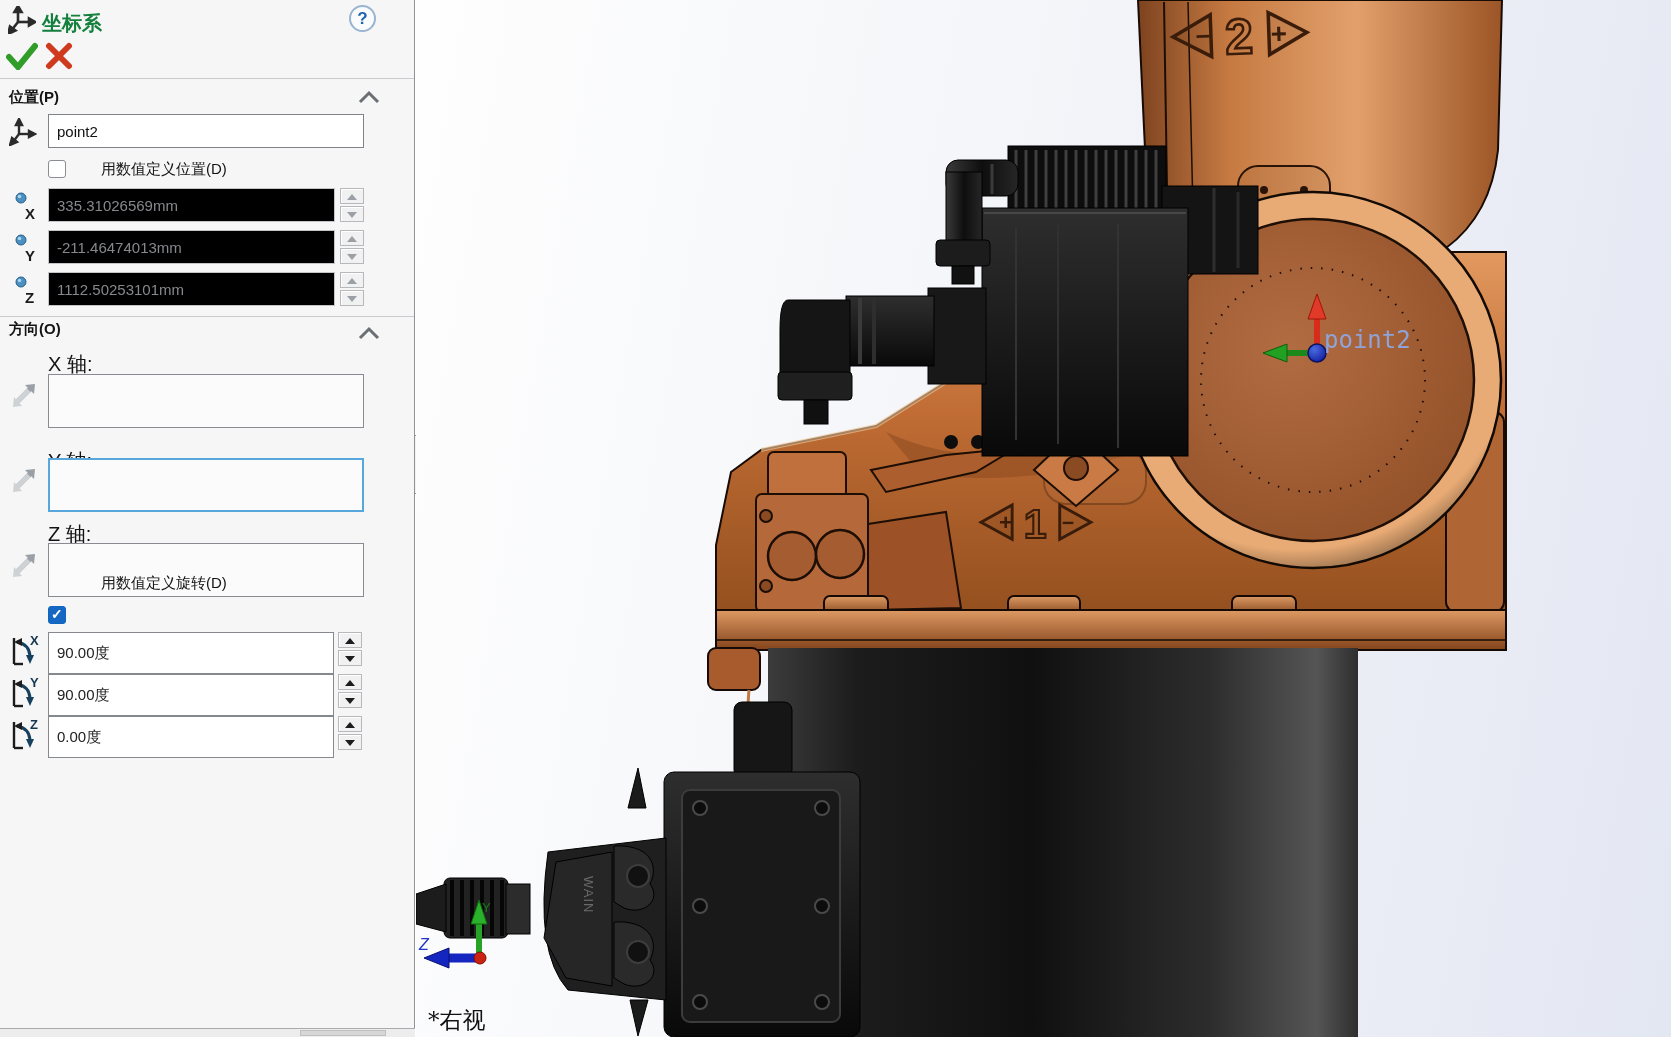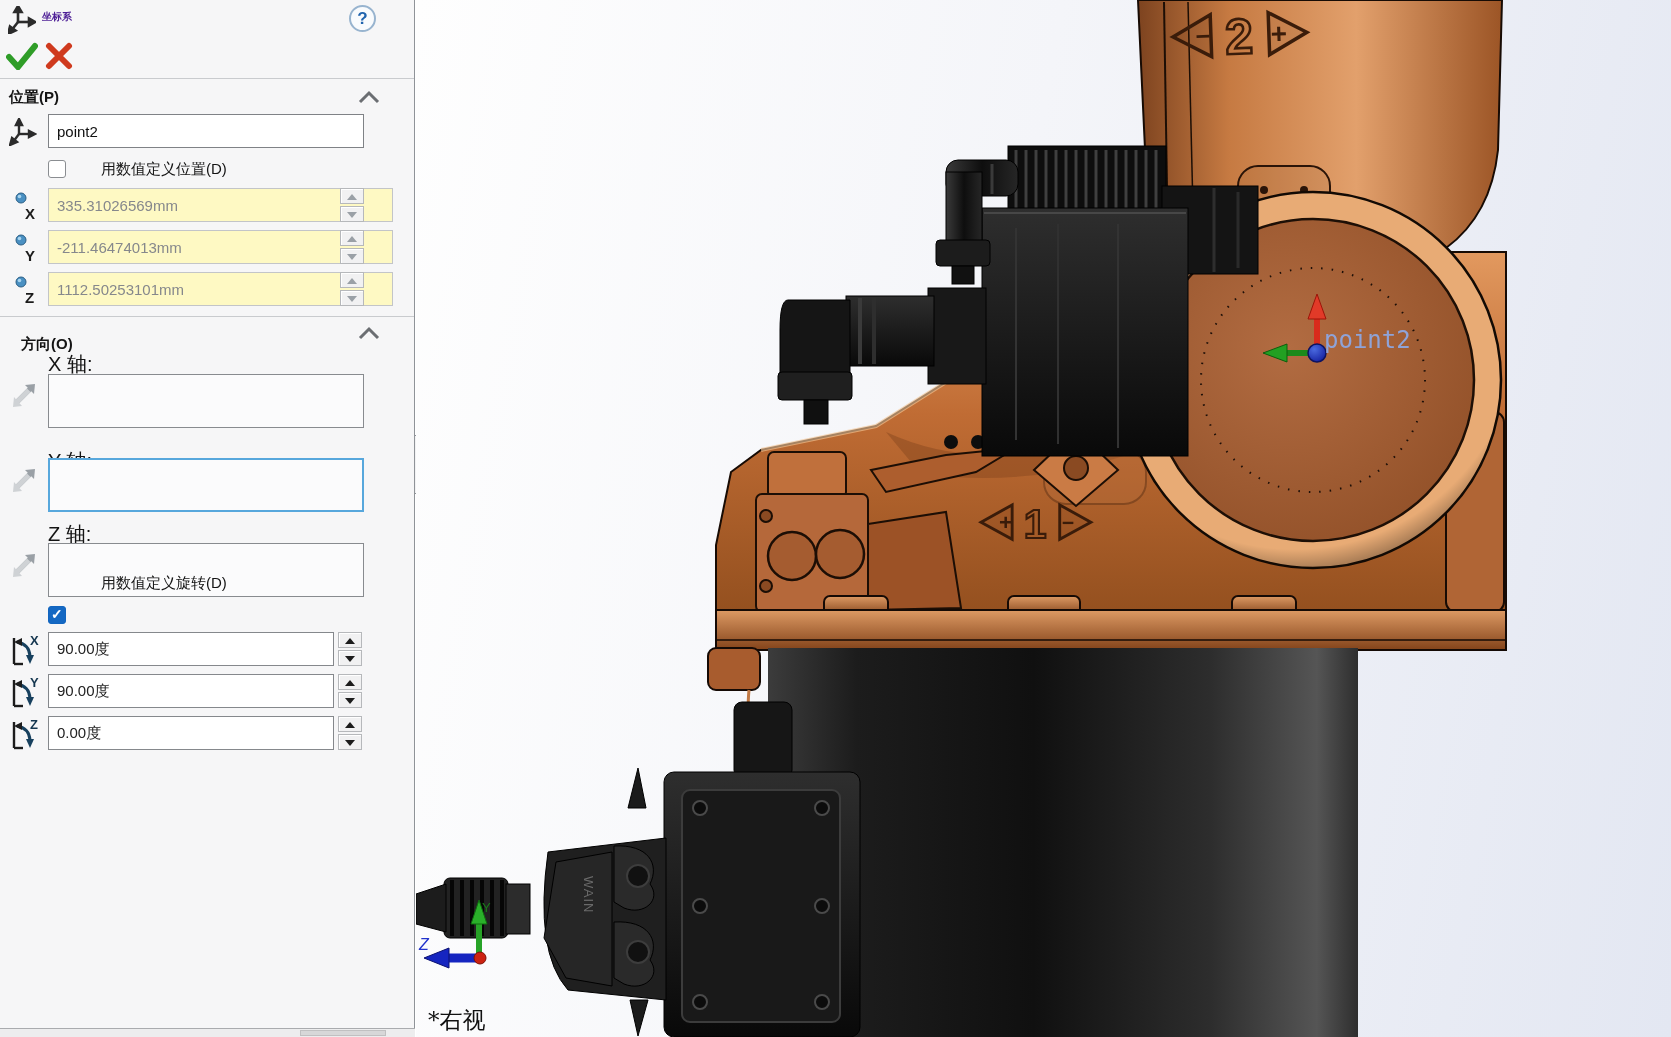--- a/index.html
+++ b/index.html
@@ -4,21 +4,21 @@
 <style>
   * { margin:0; padding:0; box-sizing:border-box; }
   html,body { width:1671px; height:1037px; overflow:hidden;
     font-family:"Liberation Sans", sans-serif; background:#fff; }
   .stage { position:relative; width:1671px; height:1037px; }
 
   
   .panel { position:absolute; left:0; top:0; width:415px; height:1037px;
     background:#f6f6f7; border-right:1px solid #8f9398; }
   .panel-header { position:absolute; left:0; top:0; width:100%; height:38px; }
-  .panel-title { position:absolute; left:42px; top:10px; font-size:10px; font-weight:bold; color:#4c1d95; }
+  .panel-title { position:absolute; left:42px; top:10px; font-size:20px; font-weight:bold; color:#15803d; }
   .title-icon { position:absolute; left:8px; top:6px; }
   .help-btn { position:absolute; right:38px; top:5px; width:27px; height:27px; border:2px solid #98b4cf;
     border-radius:50%; color:#2064ae; font-weight:bold; font-size:17px; text-align:center; line-height:23px;
     background:#f9fbfd; cursor:pointer; }
   .okcancel { position:absolute; top:40px; left:4px; height:32px; }
   .okbtn { position:absolute; left:2px; top:2px; width:32px; height:28px; cursor:pointer; }
   .cancelbtn { position:absolute; left:40px; top:2px; width:32px; height:28px; cursor:pointer; }
   .hr1 { position:absolute; left:0; top:78px; width:100%; border-top:1px solid #c9cbce; }
   .hr2 { position:absolute; left:0; top:316px; width:100%; border-top:1px solid #c9cbce; }
 
@@ -26,23 +26,23 @@
   .chev { position:absolute; right:34px; width:22px; height:14px; cursor:pointer; }
 
   .row-icon { position:absolute; left:9px; }
   .txt-input { position:absolute; left:48px; width:316px; height:34px; border:1px solid #7f8286;
     background:#fff; font-size:15px; color:#111; padding:0 8px; font-family:"Liberation Sans",sans-serif; }
   .chk { position:absolute; width:18px; height:18px; border:1px solid #8a8d91; background:#fff; border-radius:3px; }
   .chk.checked { background:#1468c3; border-color:#1265bf; }
   .chk.checked:after { content:"✓"; position:absolute; left:2px; top:-1px; color:#fff; font-size:14px; font-weight:bold; }
   .chk-label { position:absolute; left:73px; font-size:15px; color:#141414;margin-left:28px; }
 
-  .num-input { position:absolute; left:48px; width:345px; height:34px; border:1px solid #c3c5c8;
-    background:#fef9c3; color:#86888c; font-size:15px; padding:0 8px; font-family:"Liberation Sans",sans-serif; }
-  .deg-input { position:absolute; left:48px; width:286px; height:34px; border:1px solid #85888c;
+  .num-input { position:absolute; left:48px; width:287px; height:34px; border:1px solid #c3c5c8;
+    background:#000000; color:#86888c; font-size:15px; padding:0 8px; font-family:"Liberation Sans",sans-serif; }
+  .deg-input { position:absolute; left:48px; width:286px; height:42px; border:1px solid #85888c;
     background:#fff; color:#222; font-size:15px; padding:0 8px; font-family:"Liberation Sans",sans-serif; }
 
   .spin { position:absolute; width:24px; height:34px; }
   .spin .sb { position:absolute; left:0; width:24px; height:16px; background:#f1f1f2;
     border:1px solid #b6b8bb; box-shadow:inset 1px 1px 0 #fff; cursor:pointer; }
   .spin .up { top:0; } .spin .dn { top:18px; }
   .spin .sb:after { content:""; position:absolute; left:6px; }
   .spin .up:after { top:5px; border-left:5px solid transparent; border-right:5px solid transparent; border-bottom:6px solid #9aa0a6; }
   .spin .dn:after { top:5px; border-left:5px solid transparent; border-right:5px solid transparent; border-top:6px solid #9aa0a6; }
   .spin.dark .up:after { border-bottom-color:#1c1c1c; }
@@ -163,21 +163,21 @@
       </svg>
     </span>
     <input class="num-input" style="top: 272px;" readonly="" value="1112.50253101mm">
     <span class="spin" style="left:340px; top:272px;">
         <span class="sb up"></span>
         <span class="sb dn"></span>
       </span>
 
     <div class="hr2"></div>
 
-    <div class="sec-head" style="top:335px;margin-left:12px;">方向(O)</div>
+    <div class="sec-head" style="top:320px;">方向(O)</div>
     <span class="chev" style="top:326px;">
       <svg width="22" height="14" viewBox="0 0 22 14">
           <polyline points="2,12 11,3 20,12" stroke="#6b6e72" stroke-width="3" fill="none"></polyline>
         </svg>
     </span>
 
     <div class="axis-label" style="top:351px;">X 轴:</div>
     <span class="row-icon" style="top:380px;">
       <svg width="30" height="30" viewBox="0 0 30 30">
         <g stroke-width="5" stroke-linecap="square">

